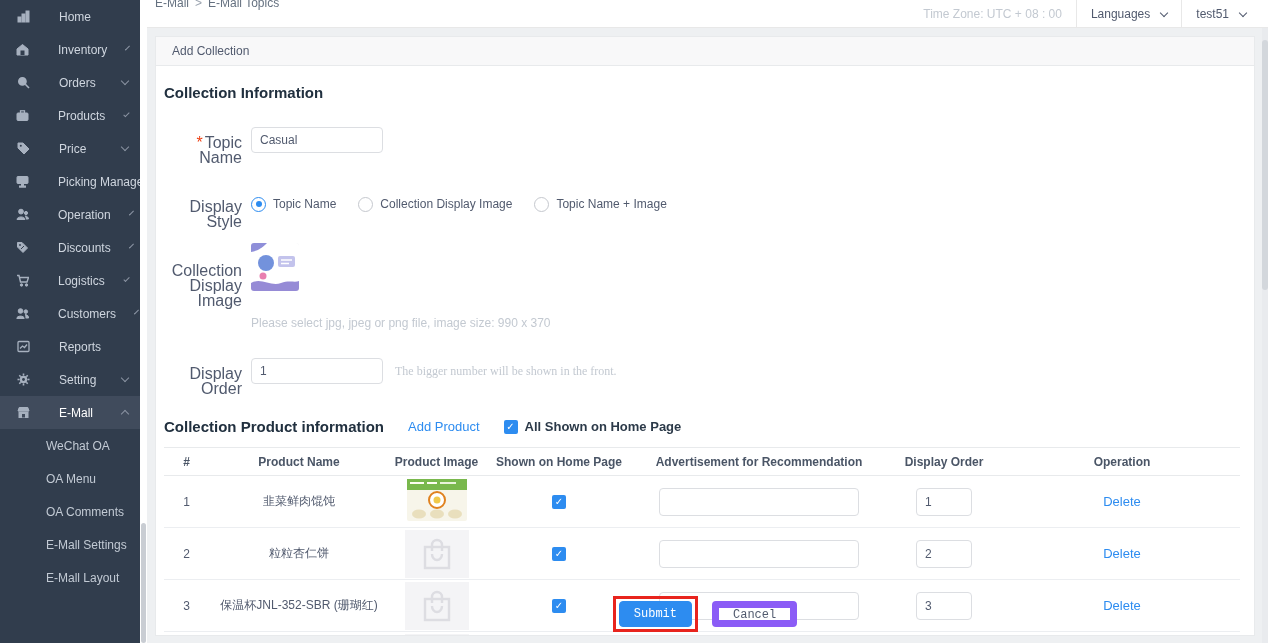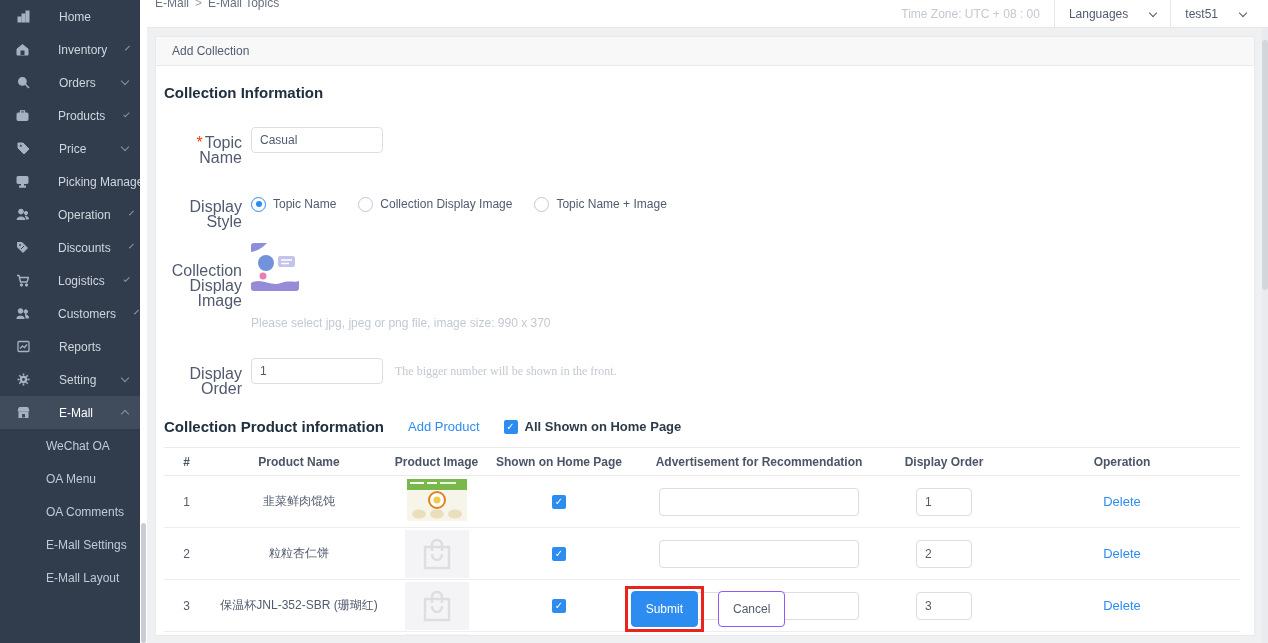--- a/index.html
+++ b/index.html
@@ -24,21 +24,21 @@
   .side-scroll .thumb { position:absolute; left:1px; top:523px; width:5px; height:120px; background:#c9cdd3; border-radius:3px; }
 
   
   .main { position:absolute; left:147px; top:0; width:1121px; height:643px; }
   .topbar { position:relative; height:28px; background:#ffffff; border-bottom:1px solid #e8e8e8; overflow:hidden; }
   .breadcrumb { position:absolute; left:8px; top:-4px; font-size:12px; color:#657180; }
   .breadcrumb .sep { margin:0 6px; color:#9aa3af; }
   .topbar-right { position:absolute; right:8px; top:0; height:28px; display:flex; align-items:center; }
   .tz { color:#c3c9d1; margin-right:14px; }
   .v-div { width:1px; height:28px; background:#e8e8e8; }
-  .dd { display:flex; align-items:center; gap:22px; padding:0 14px; color:#515a6e; cursor:pointer; height:28px; }
+  .dd { display:flex; align-items:center; gap:11px; padding:0 14px; color:#515a6e; cursor:pointer; height:28px; }
   .dd .chev { width:6px; height:6px; border-right:1.4px solid #515a6e; border-bottom:1.4px solid #515a6e; transform:rotate(45deg); margin-top:-3px; }
 
   .content { position:absolute; top:28px; left:0; right:0; bottom:0; background:#eef0f2; }
   .card { margin:8px 13px 0 8px; height:600px; background:#ffffff; border:1px solid #e8eaec; position:relative; overflow:hidden; }
   .card-head { height:29px; line-height:28px; background:#f8f8f9; border-bottom:1px solid #e8eaec; padding-left:16px; color:#515a6e; font-size:12px; }
   .card-body { position:relative; height:570px; padding:6px 14px 0 8px; }
 
   h3.sec { font-size:15px; font-weight:bold; color:#21303f; margin:12px 0 14px 0; }
   .frow { display:flex; align-items:center; margin-bottom:14px; }
   .frow.top { align-items:flex-start; }
@@ -69,23 +69,23 @@
   table.products td { height:52px; text-align:center; vertical-align:middle; border-bottom:1px solid #eceef1; font-size:12px; color:#515a6e; }
   .c1{width:45px}.c2{width:180px}.c3{width:95px}.c4{width:150px}.c5{width:250px}.c6{width:120px}
   .imgbox { display:inline-block; vertical-align:middle; }
   .placeholder { width:64px; height:48px; background:#f4f4f6; display:inline-flex; align-items:center; justify-content:center; }
   input.ad { width:200px; height:28px; border:1px solid #dcdee2; border-radius:4px; outline:none; padding:0 8px; font-family:inherit; }
   input.ord { width:56px; height:28px; border:1px solid #dcdee2; border-radius:4px; outline:none; padding:0 8px; color:#515a6e; font-size:12px; font-family:inherit; }
   td .cb { display:inline-block; }
 
   .actions { position:absolute; left:0; right:0; bottom:4px; display:flex; justify-content:center; align-items:center; gap:14px; }
   .annot { border:3px solid #e8241d; padding:2px 3px; }
-  .btn { height:36px; min-width:64px; border-radius:4px; font-size:12px; cursor:pointer; font-family:Liberation Sans, sans-serif; padding:0 14px; }
+  .btn { height:26px; min-width:64px; border-radius:4px; font-size:12px; cursor:pointer; font-family:Liberation Mono, monospace; padding:0 14px; }
   .btn.primary { background:#2d8cf0; border:1px solid #2d8cf0; color:#fff; }
-  .btn.plain { background:#fff; border:1px solid #8b5cf6; color:#515a6e; }
+  .btn.plain { background:#fff; border:7px solid #8b5cf6; color:#515a6e; }
 
   .page-scroll { position:absolute; right:0; top:28px; width:6px; height:615px; background:#e9ebee; z-index:5; }
   .page-scroll .thumb { position:absolute; left:0; top:12px; width:6px; height:250px; background:#d3d7dc; border-radius:3px; }
 </style>
 </head>
 <body>
 
 <aside class="sidebar">
 
   <div class="nav-item">

